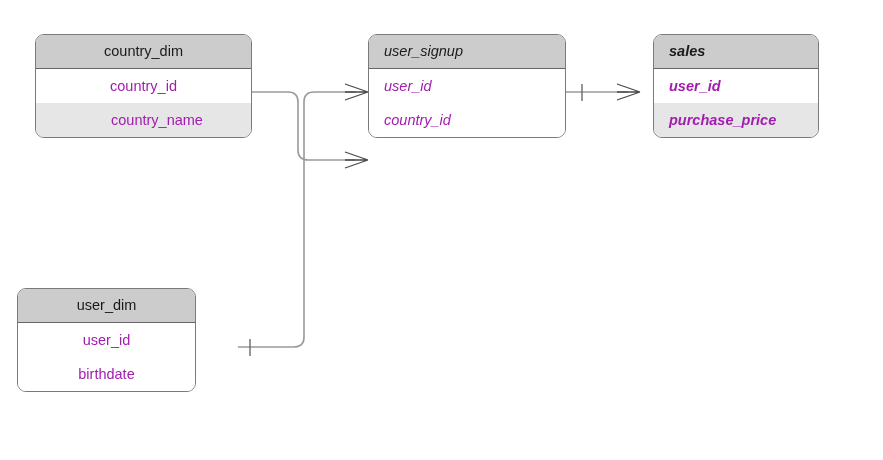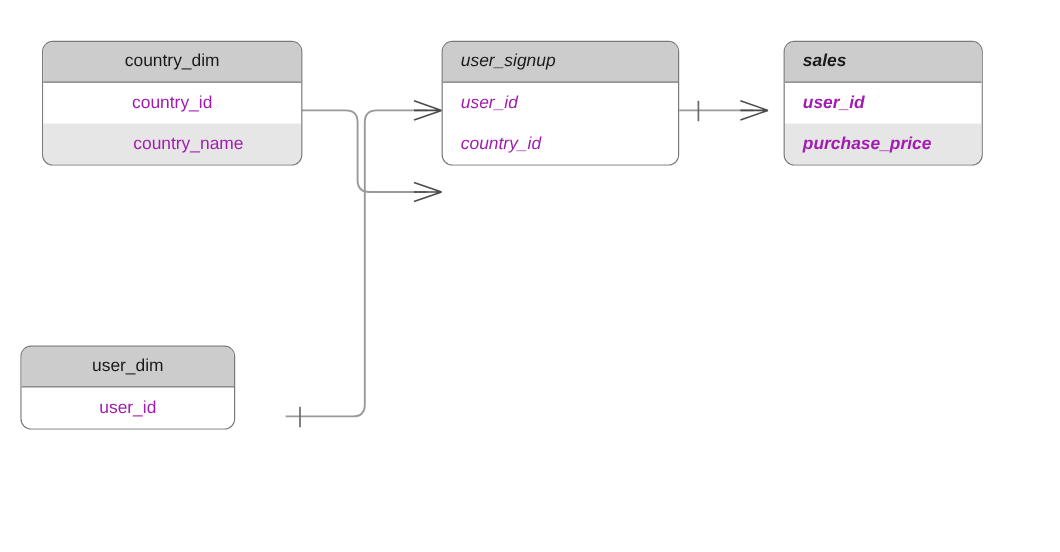--- a/index.html
+++ b/index.html
@@ -135,15 +135,16 @@
 
   <div class="entity style-left" style="left:653px; top:34px; width:166px;font-weight:bold;">
     <div class="entity-title">sales</div>
     <div class="attr plain">user_id</div>
     <div class="attr shade">purchase_price</div>
   </div>
 
   <div class="entity style-center" style="left:17px; top:288px; width:179px;">
     <div class="entity-title">user_dim</div>
     <div class="attr plain">user_id</div>
+    <div class="attr plain">birthdate</div>
   </div>
 
 </div>
 
 </body></html>

